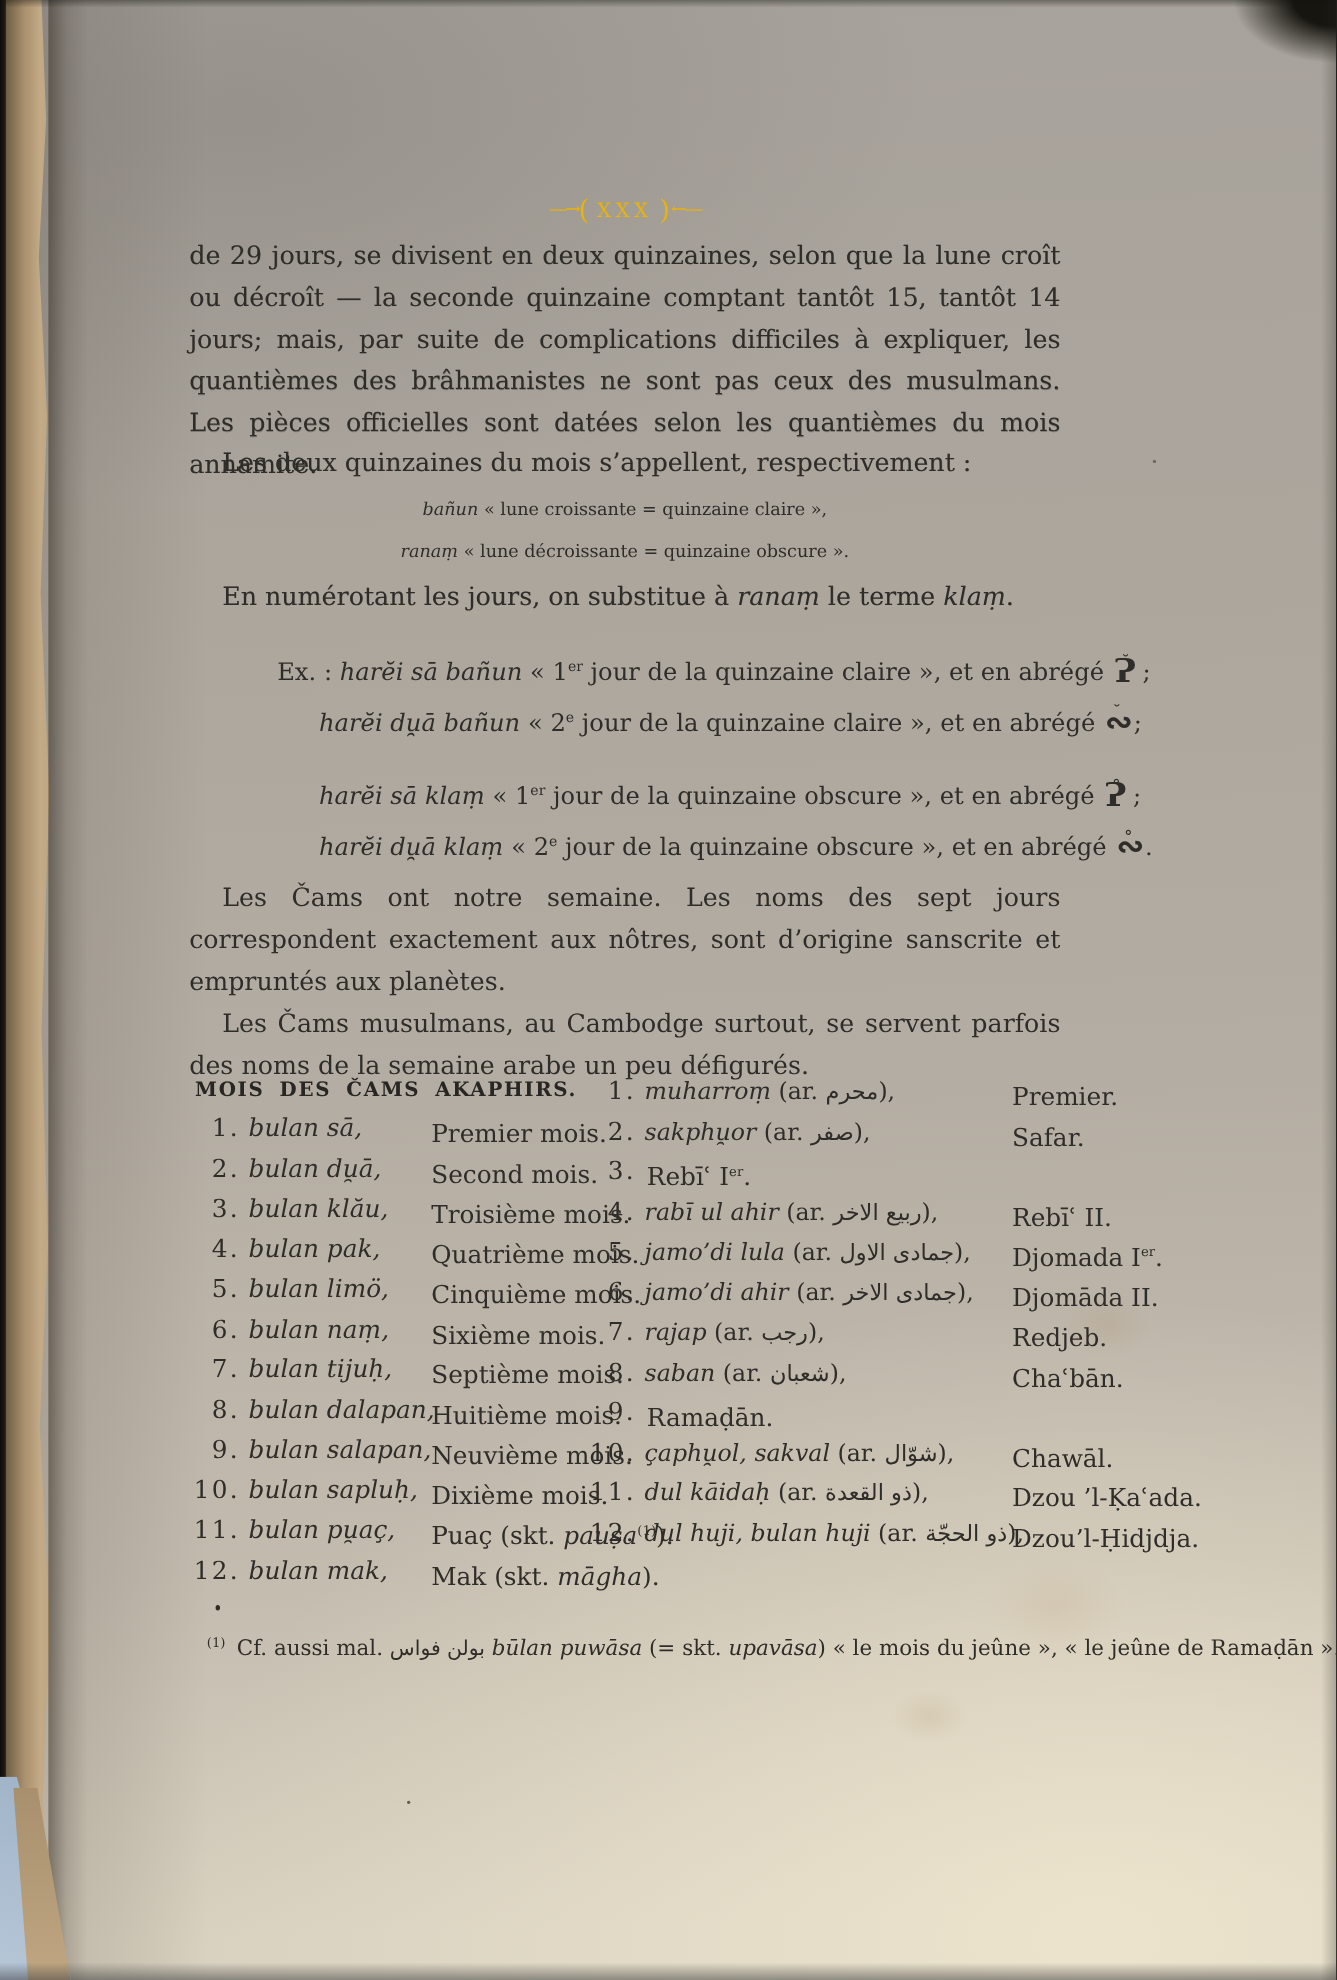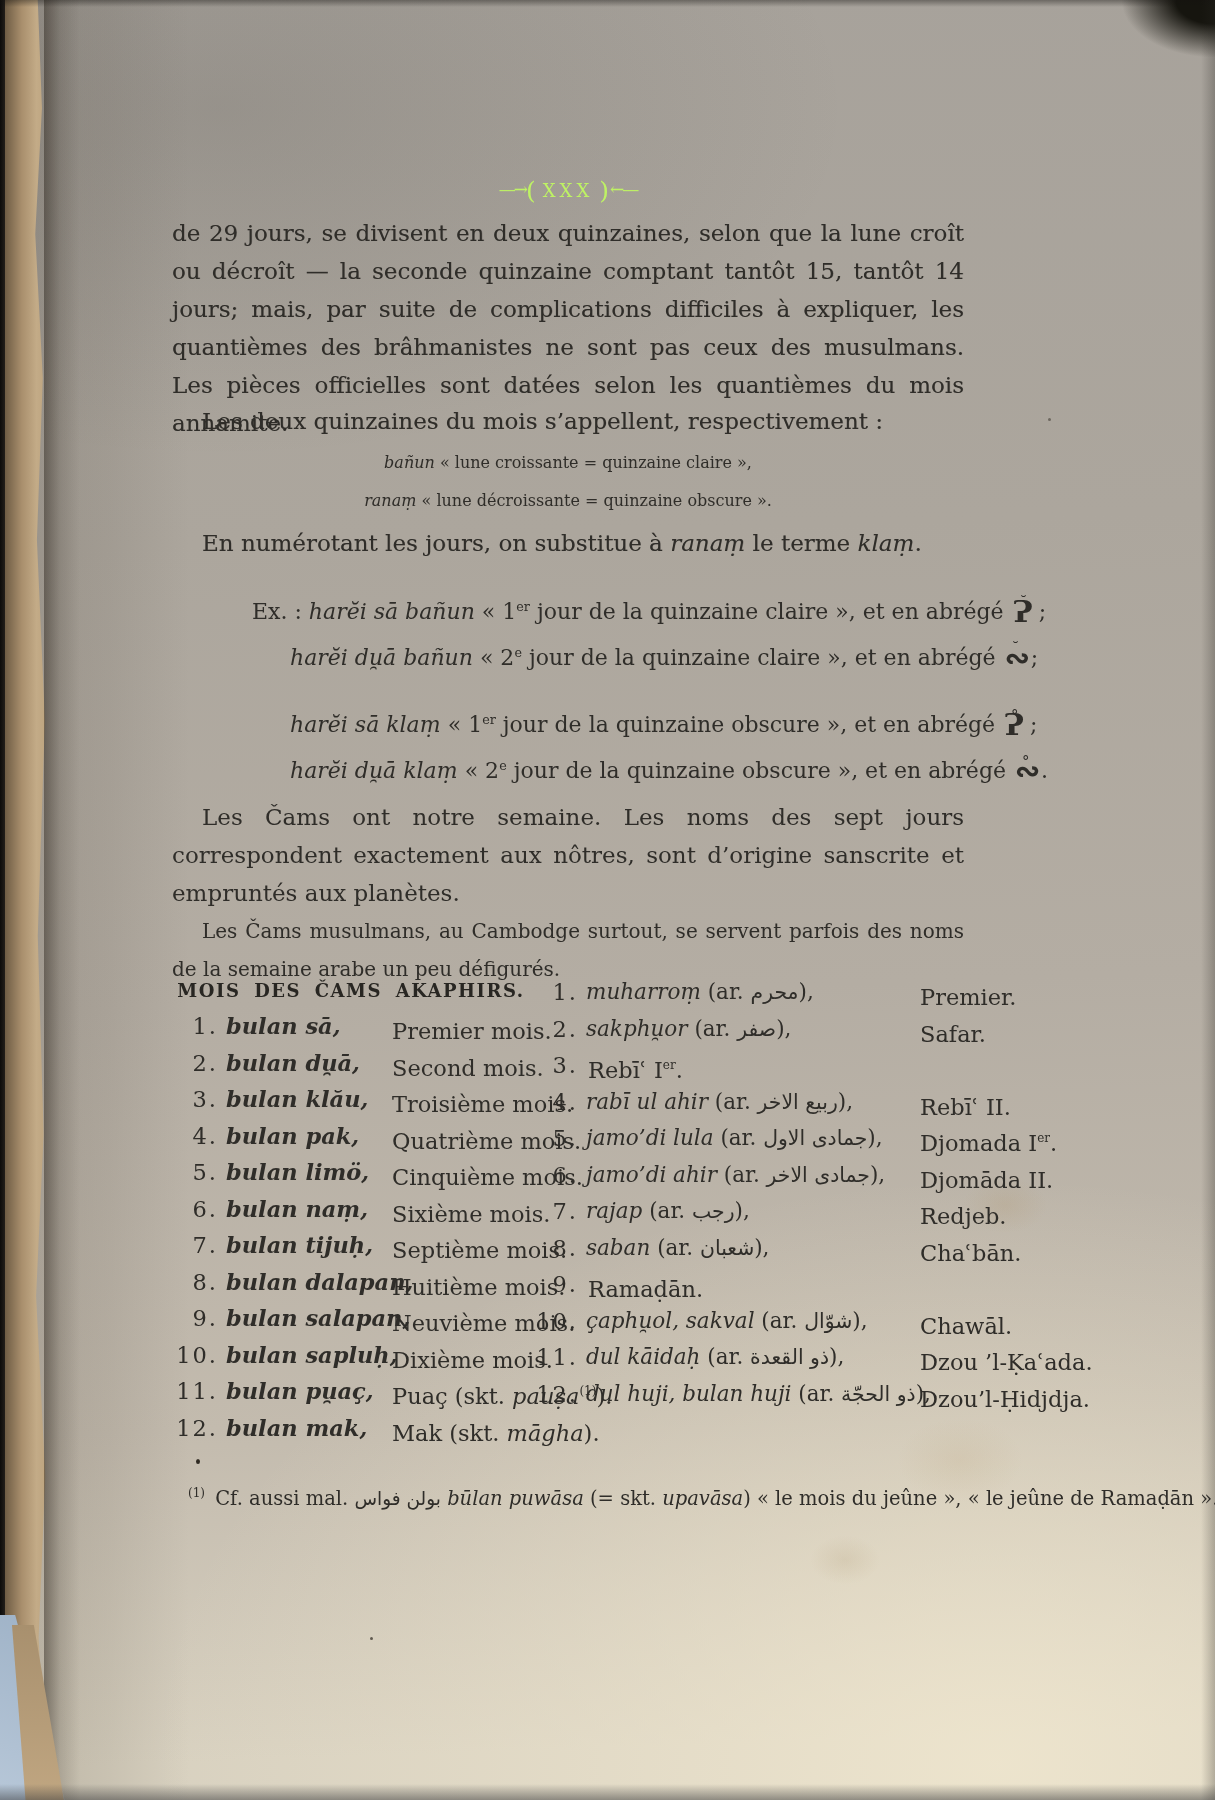--- a/index.html
+++ b/index.html
@@ -35,21 +35,21 @@
     clip-path:polygon(0 0,42% 0,100% 100%,26% 100%);}
   .bottom-shade{position:absolute;left:0;right:0;bottom:0;height:16px;
     background:linear-gradient(rgba(60,58,54,0),rgba(55,56,58,.5));}
   .speck{position:absolute;border-radius:50%;background:#2f2a22;}
   .sp1{left:196px;top:1459px;width:4px;height:5px;}
   .sp2{left:370px;top:1637px;width:3px;height:3px;opacity:.7;}
   .sp3{left:1048px;top:418px;width:3px;height:3px;opacity:.5;}
 
   
   .page-content{position:absolute;left:172px;top:0;width:792px;}
-  .ornament{position:absolute;top:176px;left:0;width:100%;text-align:center;font-size:20px;color:#bef264;letter-spacing:1px;}
+  .ornament{position:absolute;top:176px;left:0;width:100%;text-align:center;font-size:20px;color:#eab308;letter-spacing:1px;}
   .ornament .orn{font-size:17px;vertical-align:2px;letter-spacing:-2px;}
   .ornament .paren{font-size:25px;vertical-align:-2px;}
   .ornament .pgnum{font-size:18px;letter-spacing:4px;padding:0 6px;font-variant:small-caps;}
   .body-text{position:absolute;left:0;width:792px;margin:0;font-size:23px;line-height:38px;
     text-align:justify;text-shadow:.3px .3px 0 rgba(40,38,34,.3);}
   .indent{text-indent:30px;}
   .p1{top:214px;}
   .p2{top:402px;}
   .defs{position:absolute;top:444px;left:0;width:100%;font-size:16px;line-height:38px;text-align:center;}
   .p3{top:524px;}
@@ -66,21 +66,21 @@
   .g-top{position:absolute;top:-14px;left:7px;font-size:15px;font-style:normal;}
 
   
   .tbl{position:absolute;top:974px;font-size:22.5px;}
   .tbl-left{left:0;width:358px;}
   .tbl-right{left:358px;width:530px;}
   .ttl{height:34px;line-height:34px;text-align:center;font-weight:bold;font-size:18px;letter-spacing:1.5px;word-spacing:6px;color:#282622;white-space:nowrap;}
   .tbl-right .ttl{padding-left:56px;}
   .trow{display:flex;height:36.5px;line-height:36.5px;white-space:nowrap;}
   .tnum{width:46px;text-align:right;padding-right:8px;letter-spacing:2px;flex:none;}
-  .tbl-left .tcham{width:166px;font-style:italic;flex:none;font-weight:bold;}
+  .tbl-left .tcham{width:166px;font-style:italic;flex:none;}
   .tbl-left .tfr{flex:1;}
   .tbl-right .tnum{width:48px;}
   .tcham-ar{width:332px;flex:none;font-size:21.5px;overflow:visible;}
   .tbl-right .tfr{flex:1;padding-left:2px;}
   .ar{font-family:"DejaVu Sans","Liberation Sans",sans-serif;font-style:normal;font-size:.95em;}
   .tfr sup, .tcham sup{font-size:12px;}
 
   .footnote{position:absolute;top:1478px;left:16px;width:880px;font-size:19.5px;line-height:30px;white-space:nowrap;}
   .footnote sup{font-size:12px;margin-right:4px;}
 </style>
@@ -129,21 +129,21 @@
       <div class="ex-line third">
         <i>harĕi sā klaṃ</i><span> « 1</span><sup>er</sup><span> jour de la quinzaine obscure », et en abrégé </span><span class="cham-glyph"><span class="g-top">°</span><span class="g-base">Ɂ</span></span><span>;</span>
       </div>
       <div class="ex-line">
         <i>harĕi du̯ā klaṃ</i><span> « 2</span><sup>e</sup><span> jour de la quinzaine obscure », et en abrégé </span><span class="cham-glyph"><span class="g-top">°</span><span class="g-base">∾</span></span><span>.</span>
       </div>
     </div>
 
     <div class="p45">
       <p class="body-text2 body-text-flow indent2" style="margin:0;font-size:23px;line-height:38px;text-align:justify;text-indent:30px;">Les Čams ont notre semaine. Les noms des sept jours correspondent exactement aux nôtres, sont d’origine sanscrite et empruntés aux planètes.</p>
-      <p style="margin:0;font-size:20px;line-height:38px;text-align:justify;text-indent:30px;">Les Čams musulmans, au Cambodge surtout, se servent parfois des noms de la semaine arabe un peu défigurés.</p>
+      <p style="margin:0;font-size:23px;line-height:38px;text-align:justify;text-indent:30px;">Les Čams musulmans, au Cambodge surtout, se servent parfois des noms de la semaine arabe un peu défigurés.</p>
     </div>
 
     <div class="tbl tbl-left">
       <div class="ttl">MOIS DES ČAMS AKAPHIRS.</div>
       <div id="tbl-left-rows">
   <div class="trow">
     <span class="tnum">1.</span>
     <span class="tcham">bulan sā,</span>
     <span class="tfr"><span>Premier mois.</span><i></i><sup></sup><span></span></span>
   </div>

